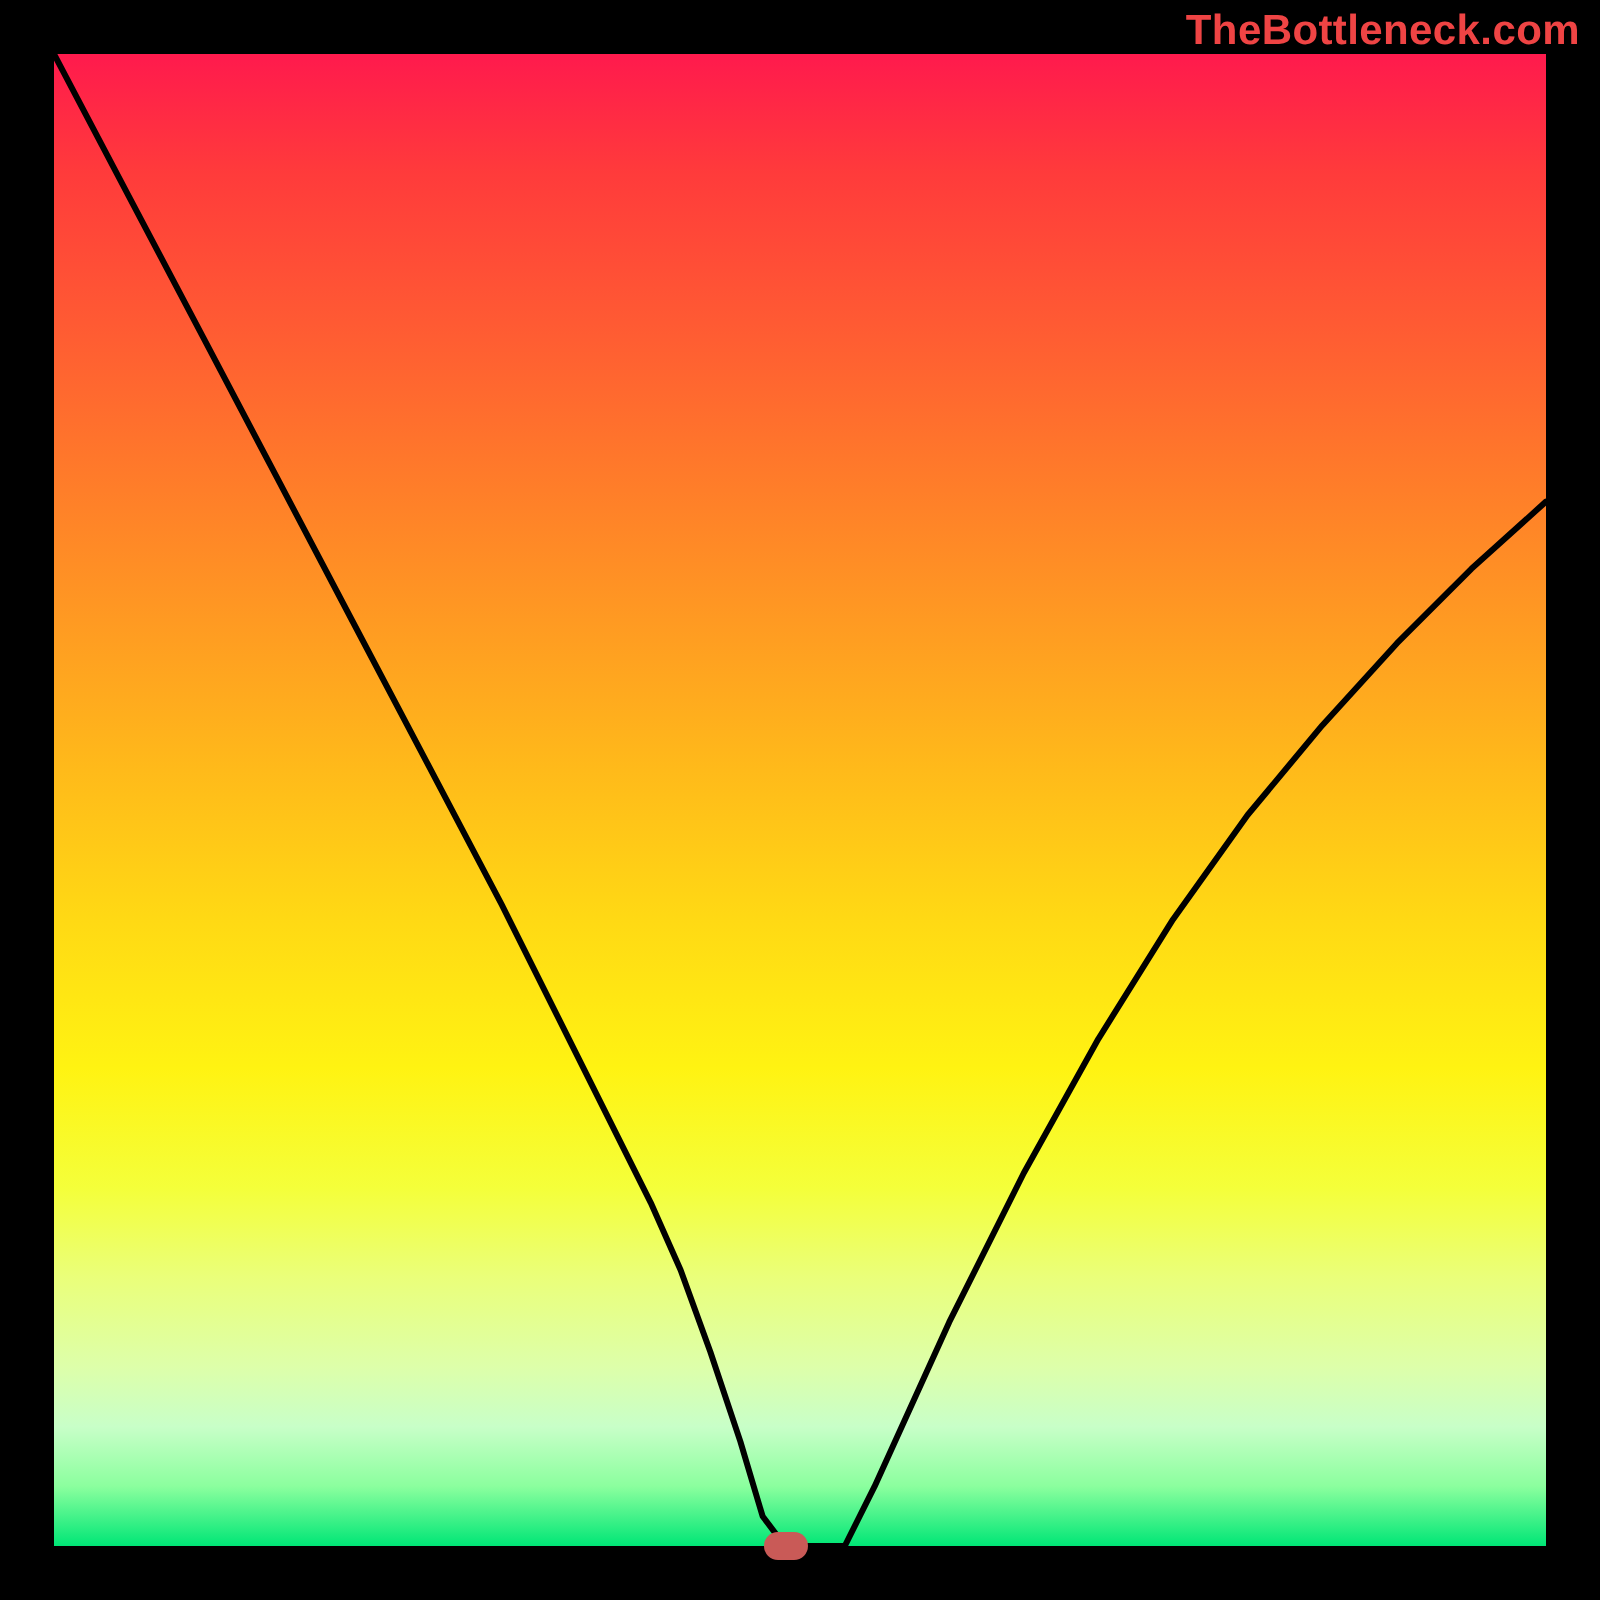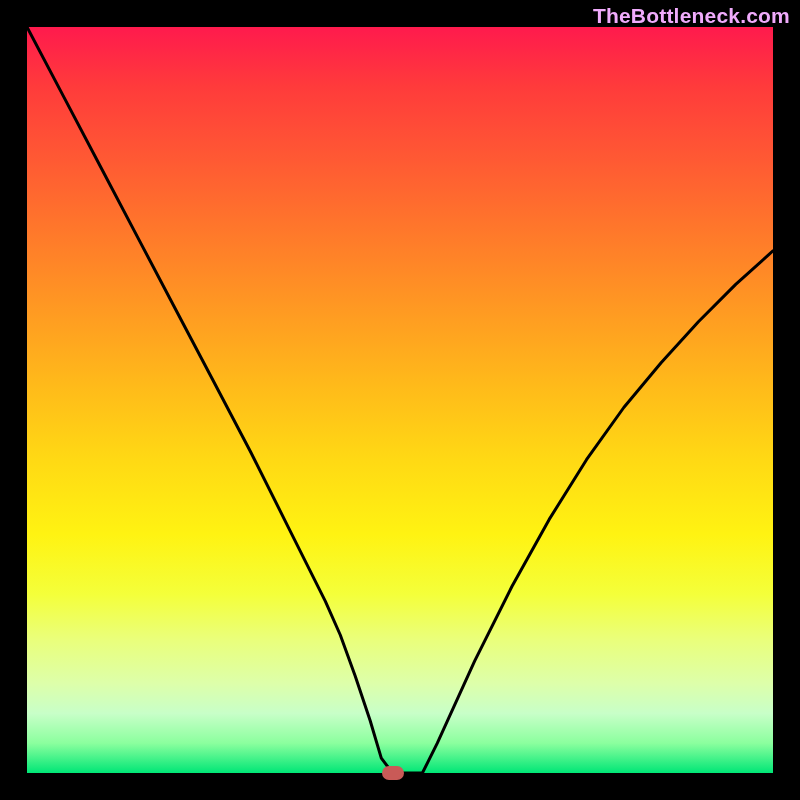--- a/index.html
+++ b/index.html
@@ -32,21 +32,21 @@
       #8bff9e 96%,
       #00e676 100%);
   }
   .watermark {
     position: absolute;
     top: 4px;
     right: 10px;
     font-family: Arial, Helvetica, sans-serif;
     font-size: 21px;
     font-weight: 600;
-    color: #f0abfc;
+    color: #ef4444;
     letter-spacing: 0.2px;
     margin-left: 32px;
   }
   svg.curve {
     position: absolute;
     left: 0; top: 0;
     width: 100%;
     height: 100%;
   }
   .marker {

